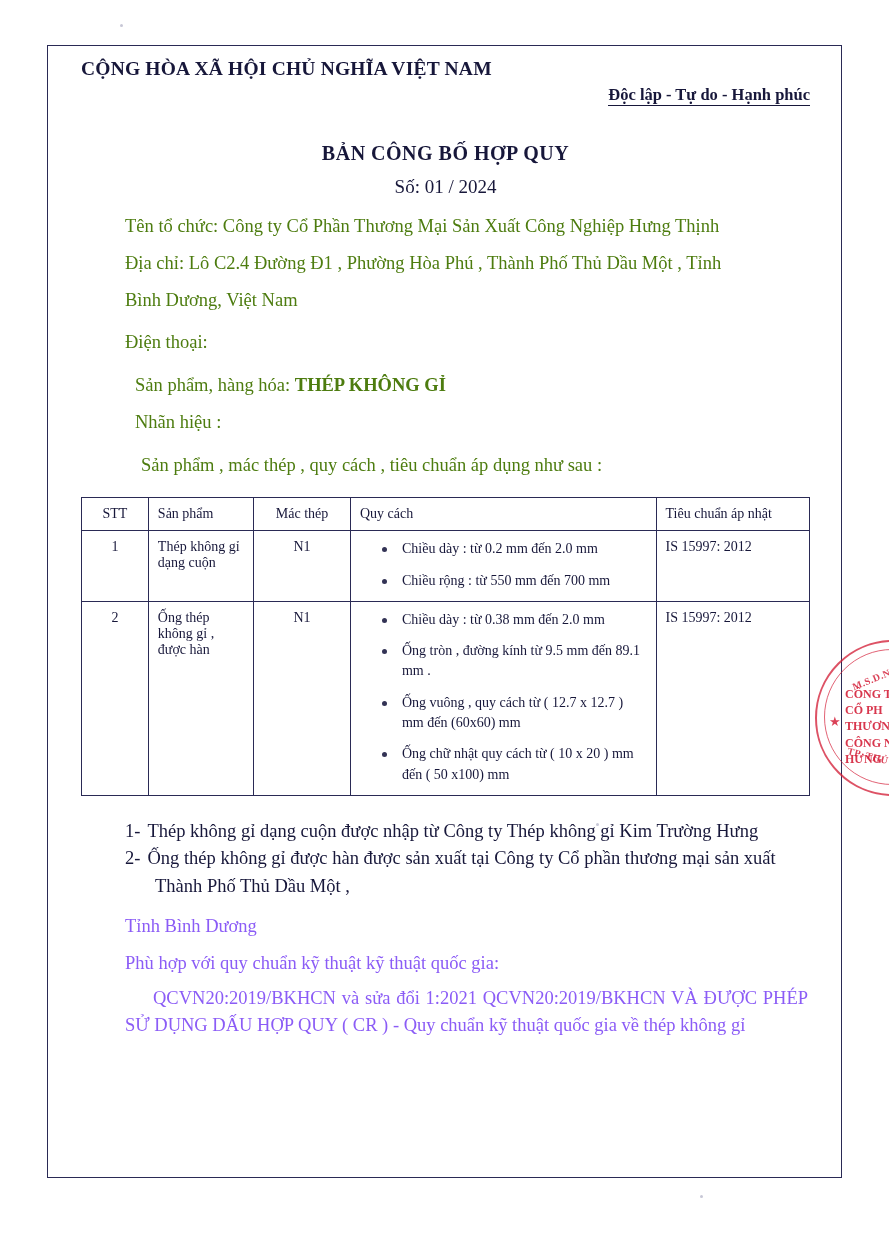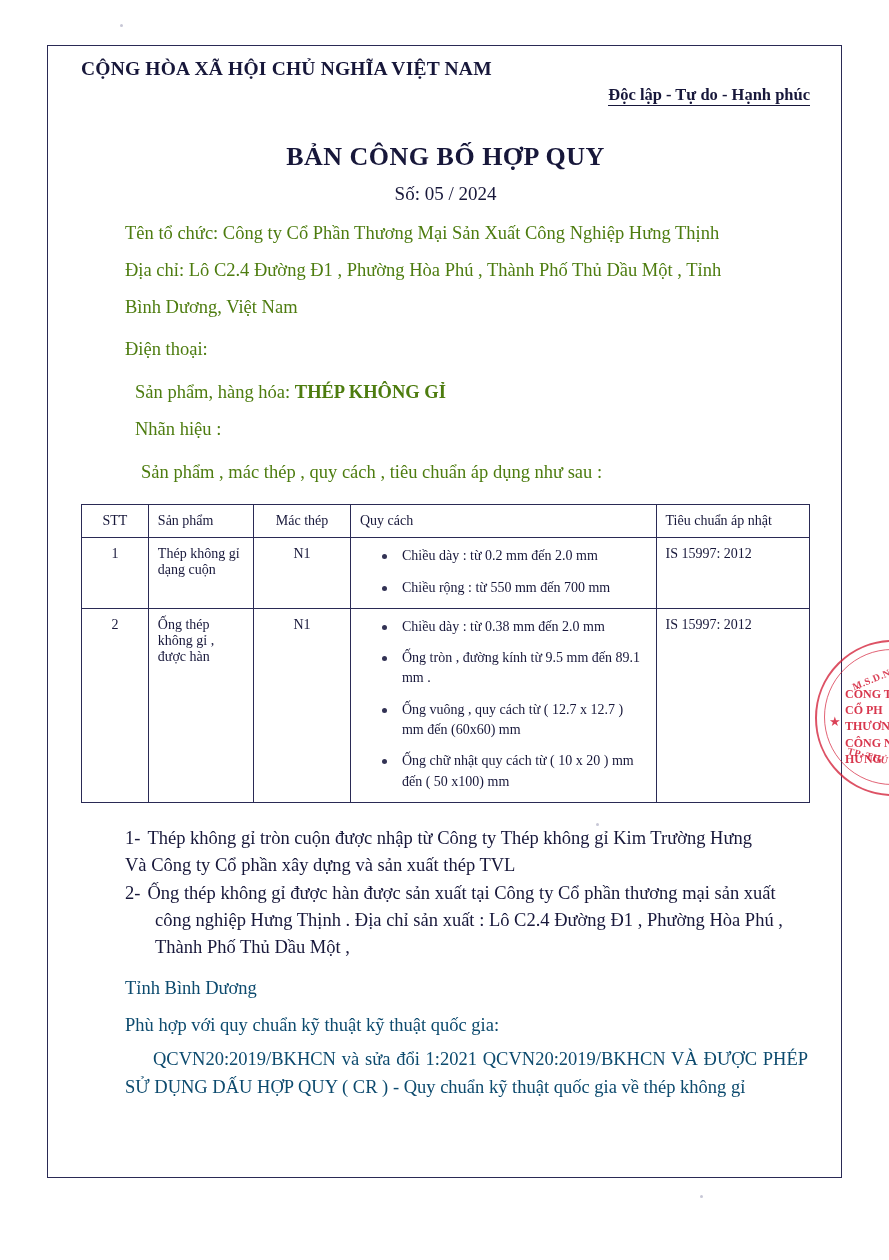--- a/index.html
+++ b/index.html
@@ -50,21 +50,21 @@
     color: #17173a;
   }
   .hdr2 span {
     border-bottom: 1.4px solid #17173a;
     padding-bottom: 1px;
   }
 
   .title {
     text-align: center;
     font-weight: bold;
-    font-size: 26px;
+    font-size: 20px;
     margin-top: 37px;
     letter-spacing: 0.5px;
     color: #17173a;
   }
   .subtitle {
     text-align: center;
     font-size: 19px;
     margin-top: 11px;
     color: #17173a;
   }
@@ -149,21 +149,21 @@
   .note-cont {
     padding-left: 44px;
   }
   .note-cont2 {
     padding-left: 74px;
   }
 
   .footer-p {
     font-size: 18.5px;
     line-height: 1.5;
-    color: #0c4a6e;
+    color: #8b5cf6;
   }
   .footer-p.ind { padding-left: 44px; }
   .footer-just {
     text-align: justify;
     text-justify: inter-word;
     padding-left: 44px;
     padding-right: 2px;
   }
 
   
@@ -236,21 +236,21 @@
 <body>
 
 <div class="page-frame"></div>
 
 <div class="inner">
 
   <div class="hdr1">CỘNG HÒA XÃ HỘI CHỦ NGHĨA VIỆT NAM</div>
   <div class="hdr2"><span>Độc lập - Tự do - Hạnh phúc</span></div>
 
   <div class="title">BẢN CÔNG BỐ HỢP QUY</div>
-  <div class="subtitle">Số: 05 / 2024</div>
+  <div class="subtitle">Số: 01 / 2024</div>
 
   <div class="para indent1">Tên tổ chức: Công ty Cổ Phần Thương Mại Sản Xuất Công Nghiệp Hưng Thịnh</div>
   <div class="para indent1 tight">Địa chỉ: Lô C2.4 Đường Đ1 , Phường Hòa Phú , Thành Phố Thủ Dầu Một , Tỉnh</div>
   <div class="para tight" style="padding-left:44px">Bình Dương, Việt Nam</div>
   <div class="para indent1">Điện thoại:</div>
 
   <div class="para indent2"><span>Sản phẩm, hàng hóa: </span><span class="bold">THÉP KHÔNG GỈ</span></div>
   <div class="para indent2 tight">Nhãn hiệu :</div>
   <div class="para indent3">Sản phẩm , mác thép , quy cách , tiêu chuẩn áp dụng như sau :</div>
 
@@ -290,29 +290,27 @@
           </ul>
         </td>
         <td class="col-tc">IS 15997: 2012</td>
       </tr>
     </tbody>
   </table>
 
   <div class="notes">
     <div class="note-row">
       <span class="note-num">1-</span>
-      <span class="note-txt">Thép không gỉ tròn cuộn được nhập từ Công ty Thép không gỉ Kim Trường Hưng</span>
+      <span class="note-txt">Thép không gỉ dạng cuộn được nhập từ Công ty Thép không gỉ Kim Trường Hưng</span>
     </div>
-    <div class="note-cont">Và Công ty Cổ phần xây dựng và sản xuất thép TVL</div>
 
     <div class="note-row">
       <span class="note-num">2-</span>
       <span class="note-txt">Ống thép không gỉ được hàn được sản xuất tại Công ty Cổ phần thương mại sản xuất</span>
     </div>
-    <div class="note-cont2">công nghiệp Hưng Thịnh . Địa chỉ sản xuất : Lô C2.4 Đường Đ1 , Phường Hòa Phú ,</div>
     <div class="note-cont2">Thành Phố Thủ Dầu Một ,</div>
   </div>
 
   <div class="footer-p ind" style="margin-top:13px">Tỉnh Bình Dương</div>
   <div class="footer-p ind" style="margin-top:9px">Phù hợp với quy chuẩn kỹ thuật kỹ thuật quốc gia:</div>
   <div class="footer-p footer-just" style="margin-top:7px; text-indent:28px">QCVN20:2019/BKHCN và sửa đổi 1:2021  QCVN20:2019/BKHCN VÀ ĐƯỢC PHÉP SỬ DỤNG DẤU HỢP QUY ( CR ) -  Quy chuẩn kỹ thuật quốc gia về thép không gỉ</div>
 
 </div>
 
 <div class="stamp">

